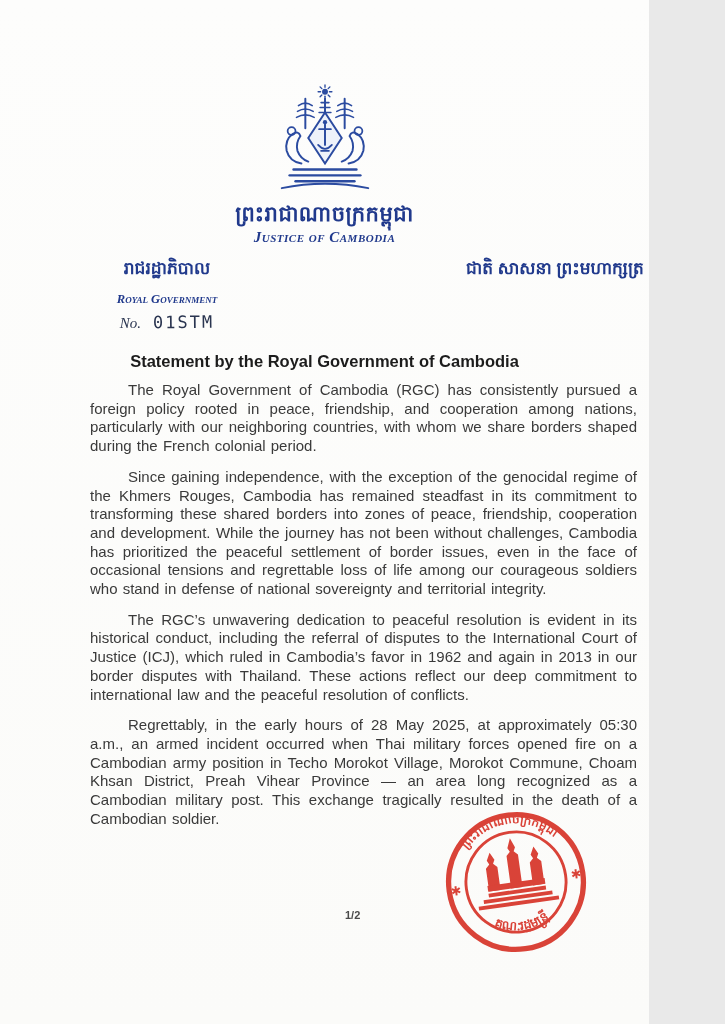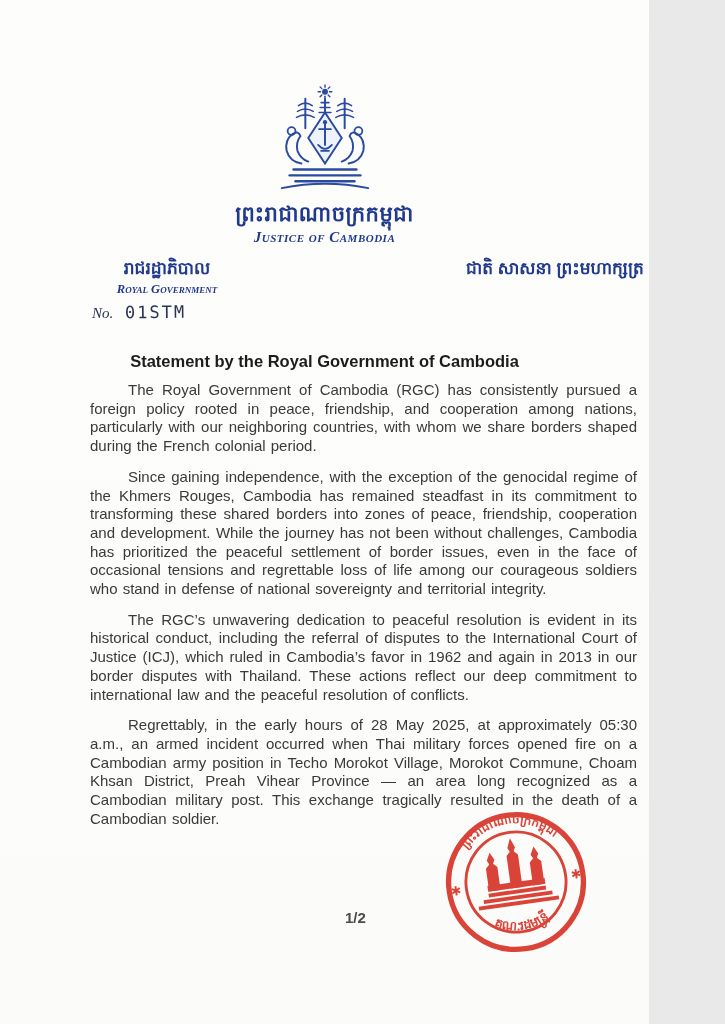--- a/index.html
+++ b/index.html
@@ -41,24 +41,24 @@
   }
   .hdr-right{
     position:absolute;top:256px;left:466px;width:200px;
   }
   .hdr-khmer{
     font-size:17px;font-weight:bold;color:#20398c;line-height:26px;
   }
   .hdr-en{
     font-family:"Liberation Serif", serif;
     font-variant:small-caps;font-style:italic;font-weight:bold;
-    font-size:12.5px;color:#20398c;margin-top:0;
+    font-size:12.5px;color:#20398c;margin-top:10px;
   }
   .doc-no{
-    margin-top:5px;text-align:left;
+    margin-top:5px;text-align:center;
     font-size:15px;color:#2a3550;
   }
   .doc-no .no-label{
     font-family:"Liberation Serif", serif;
     font-style:italic;font-size:15px;color:#2a3550;
   }
   .doc-no .no-value{
     font-family:"DejaVu Sans Mono", monospace;
     font-size:17px;letter-spacing:2px;color:#2a3550;
     display:inline-block;transform:rotate(-.7deg);margin-left:8px;
@@ -78,21 +78,21 @@
   
   .stamp{
     position:absolute;left:439px;top:805px;width:154px;height:154px;
     transform:rotate(-8deg);
     opacity:.9;
     mix-blend-mode:multiply;
   }
   
   .page-number{
     position:absolute;left:345px;top:909px;
-    font-size:15px;font-weight:bold;color:#4a4a4a;
+    font-size:11px;font-weight:bold;color:#4a4a4a;
   }
 </style>
 </head>
 <body>
 
 <div class="page">
 
   <div class="emblem">
     <svg width="118" height="112" viewBox="0 0 120 112" fill="none" stroke="#2b4ba0" stroke-width="2" stroke-linecap="round">
 

